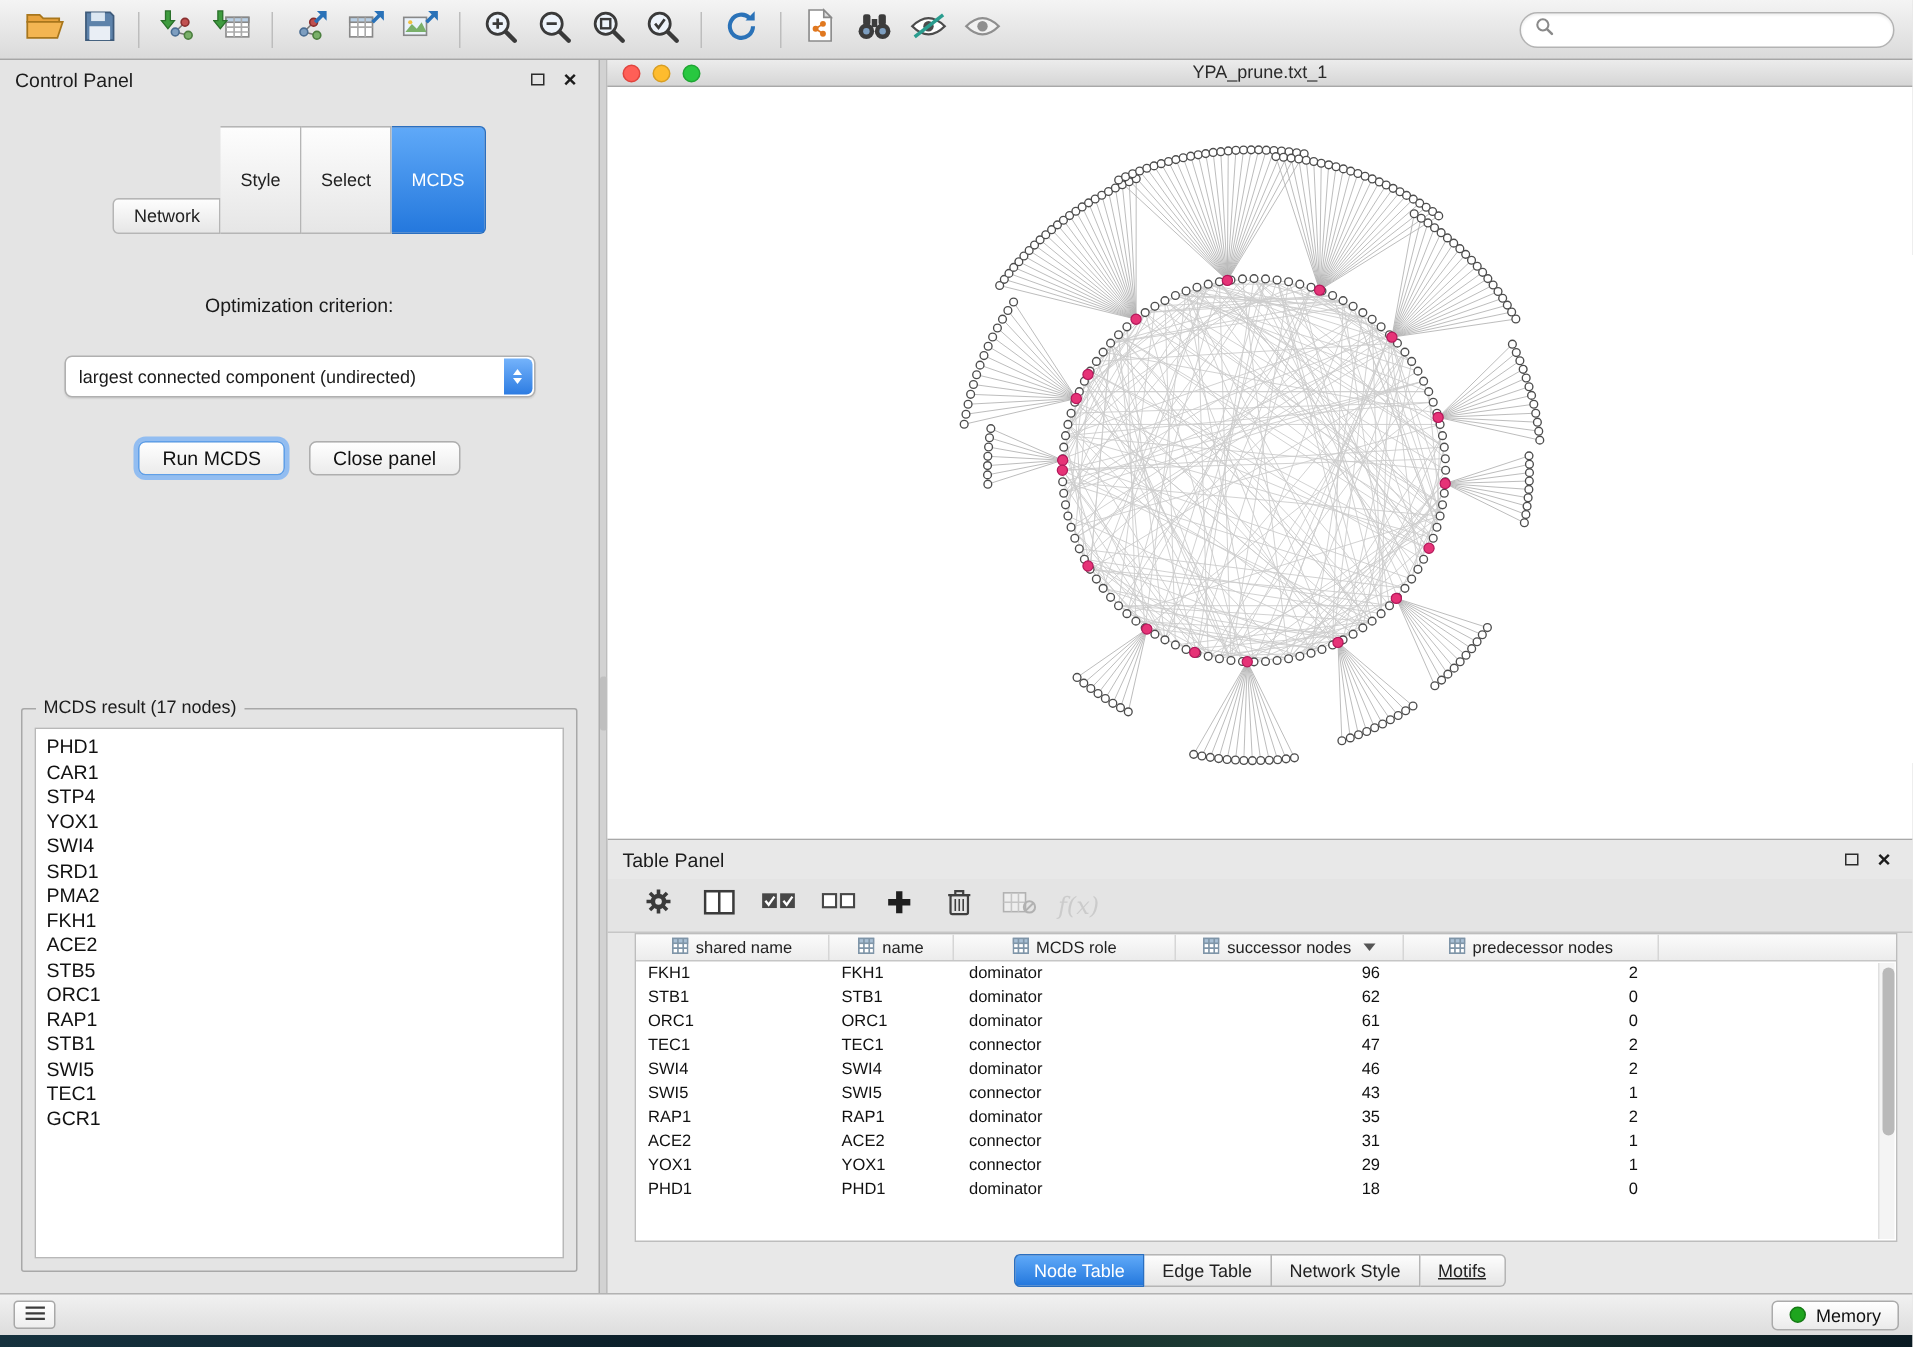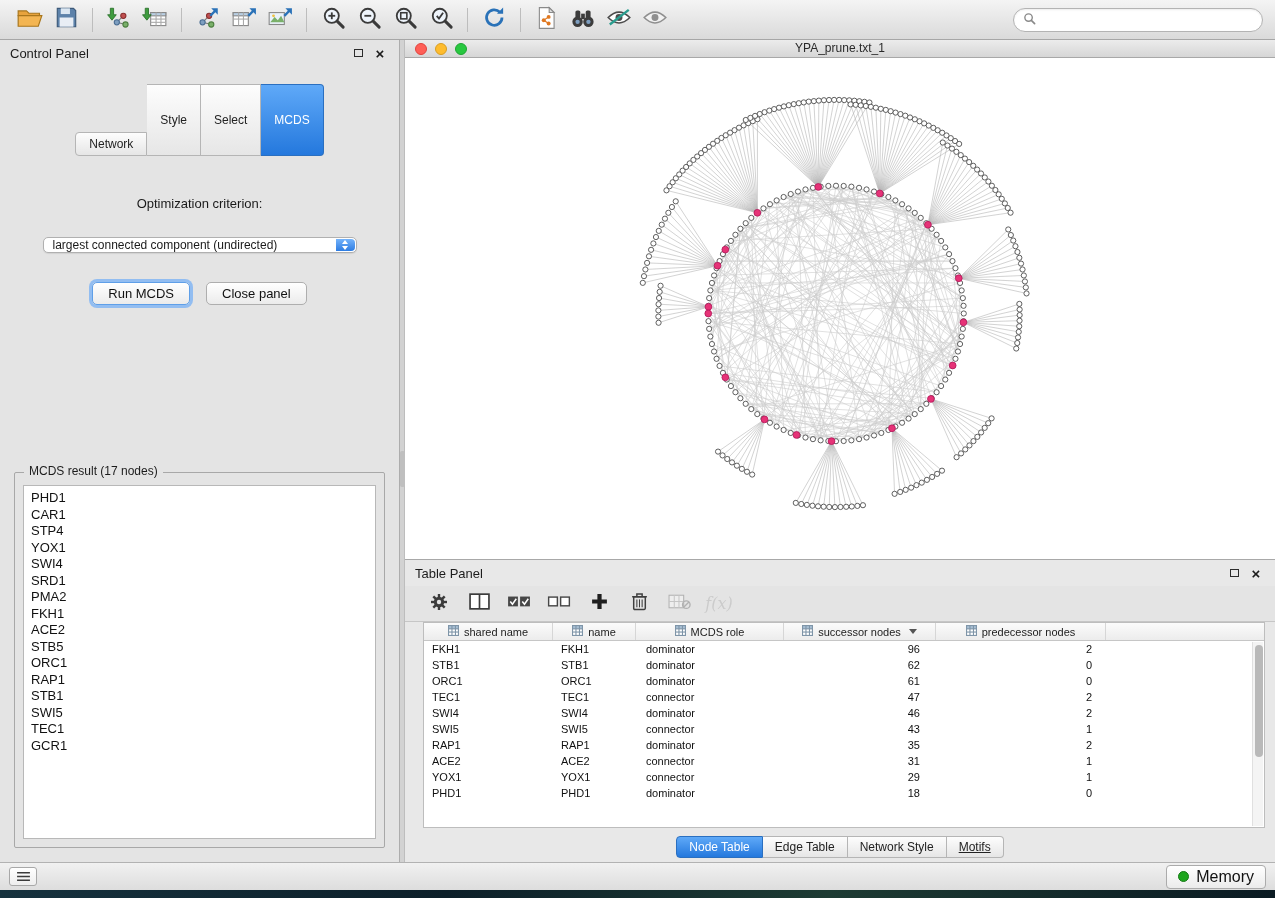--- a/index.html
+++ b/index.html
@@ -28,21 +28,21 @@
   .mini-float { width:9px; height:8px; border:1.5px solid #2b2b2b; }
   .mini-close { font-size:15px; font-weight:bold; color:#1c1c1c; line-height:1; }
 
   
   .cp-tabs { display:flex; justify-content:center; margin:4px 0 8px; }
   .cp-tab { font-size:12px; padding:4px 13px; background:linear-gradient(#fdfdfd,#e6e6e6); border:1px solid #b5b5b5; border-left:none; color:#222; cursor:default; font-family:inherit; }
   .cp-tab:first-child { border-left:1px solid #b5b5b5; border-radius:4px 0 0 4px;margin-top:48px; }
   .cp-tab:last-child { border-radius:0 4px 4px 0; }
   .cp-tab.active { background:linear-gradient(#5fa9f8,#2478dd); color:#fff; border-color:#2a6fc0; }
   .opt-label { text-align:center; font-size:13px; margin-top:18px; }
-  .combo { width:314px; height:16px; margin:12px auto 0; background:#fff; border:1px solid #b0b0b0; border-radius:5px; display:flex; align-items:center; font-size:12px; position:relative; padding:0 26px 0 9px; box-shadow:0 1px 1px rgba(0,0,0,.08); cursor:default; }
+  .combo { width:314px; height:28px; margin:12px auto 0; background:#fff; border:1px solid #b0b0b0; border-radius:5px; display:flex; align-items:center; font-size:12px; position:relative; padding:0 26px 0 9px; box-shadow:0 1px 1px rgba(0,0,0,.08); cursor:default; }
   .combo-text { white-space:nowrap; overflow:hidden; }
   .combo-stepper { position:absolute; right:1px; top:1px; bottom:1px; width:19px; background:linear-gradient(#74b3fb,#2d7ce2); border-radius:0 4px 4px 0; display:flex; flex-direction:column; align-items:center; justify-content:center; gap:2px; }
   .arr-up { width:0; height:0; border-left:3.5px solid transparent; border-right:3.5px solid transparent; border-bottom:4px solid #fff; }
   .arr-dn { width:0; height:0; border-left:3.5px solid transparent; border-right:3.5px solid transparent; border-top:4px solid #fff; }
   .cp-buttons { display:flex; justify-content:center; gap:16px; margin-top:15px; }
   .mac-btn { font-size:13px; padding:3px 15px; background:linear-gradient(#ffffff,#ebebeb); border:1px solid #aeaeae; border-radius:5px; color:#111; cursor:default; font-family:inherit; }
   .mac-btn.focus-ring { box-shadow:0 0 0 3px rgba(92,163,250,.6); border-color:#5f9fe8; }
   .groupbox { position:relative; height:376px; margin:auto 14px 14px; border:1px solid #a8a8a8; border-radius:2px; }
   .group-legend { position:absolute; top:-9px; left:9px; background:#e4e4e4; padding:0 5px; font-size:12px; color:#1c1c1c; }
   .result-list { position:absolute; top:12px; left:8px; right:8px; bottom:8px; background:#fff; border:1px solid #b8b8b8; overflow:hidden; padding:4px 7px; }
@@ -80,21 +80,21 @@
   .vthumb { position:absolute; top:3px; left:1.5px; width:8px; height:112px; background:#b9b9b9; border-radius:4px; }
   .tp-tabs { height:30px; flex:0 0 30px; display:flex; justify-content:center; align-items:center; }
   .tp-tab { font-size:12px; padding:3px 12px; background:linear-gradient(#fdfdfd,#e6e6e6); border:1px solid #b5b5b5; border-left:none; color:#222; cursor:default; font-family:inherit; }
   .tp-tab:first-child { border-left:1px solid #b5b5b5; border-radius:4px 0 0 4px; }
   .tp-tab:last-child { border-radius:0 4px 4px 0;text-decoration:underline; }
   .tp-tab.active { background:linear-gradient(#5fa9f8,#2478dd); color:#fff; border-color:#2a6fc0; }
 
   
   .status { height:28px; flex:0 0 28px; background:linear-gradient(#f1f1f1,#dddddd); border-top:1px solid #b2b2b2; display:flex; align-items:center; padding:0 9px; }
   .menu-btn { width:28px; height:19px; border:1px solid #a8a8a8; border-radius:3px; background:linear-gradient(#fff,#eee); display:flex; align-items:center; justify-content:center; }
-  .memory-btn { margin-left:auto; display:flex; align-items:center; gap:7px; border:1px solid #ababab; border-radius:4px; background:linear-gradient(#fff,#ebebeb); padding:2px 11px; font-size:16px; color:#111; cursor:default; font-family:inherit; }
+  .memory-btn { margin-left:auto; display:flex; align-items:center; gap:7px; border:1px solid #ababab; border-radius:4px; background:linear-gradient(#fff,#ebebeb); padding:2px 11px; font-size:12px; color:#111; cursor:default; font-family:inherit; }
   .memory-dot { width:11px; height:11px; border-radius:50%; background:#1ea51e; border:1px solid #157a15; }
   .wallpaper { height:8px; flex:0 0 8px; background:linear-gradient(90deg,#16323e,#0c1f29 35%,#1d3b33 65%,#0a1a22); }
 </style>
 </head>
 <body>
 
 <div class="app">
 
   <div class="toolbar">
     <div class="tbtn">

